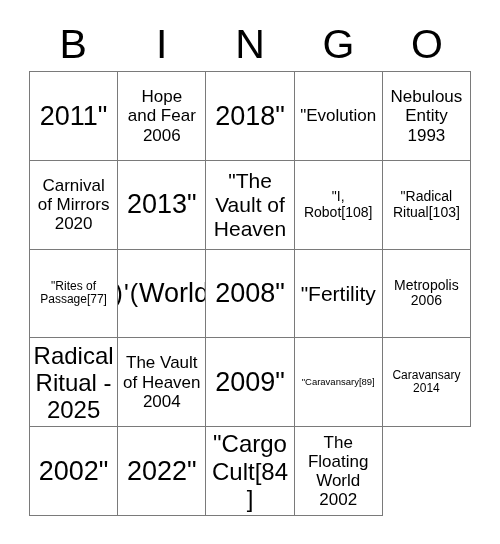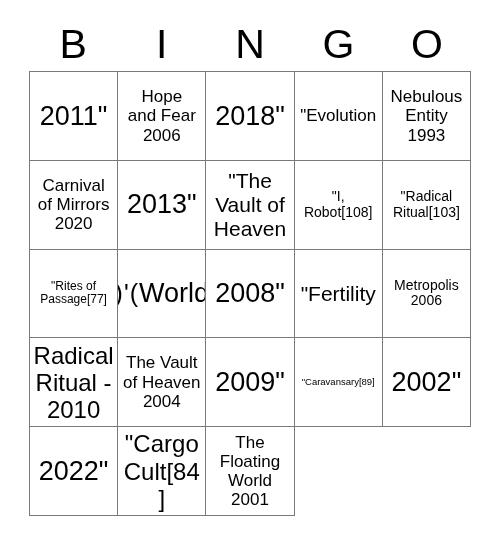--- a/index.html
+++ b/index.html
@@ -167,44 +167,48 @@
       <div class="cell fs-lg">
         <span class="cell-text">"Fertility</span>
       </div>
       <div class="cell fs-sm">
         <span class="cell-text">Metropolis
 2006</span>
       </div>
       <div class="cell fs-xl">
         <span class="cell-text">Radical
 Ritual -
-2010</span>
+2025</span>
       </div>
       <div class="cell fs-md">
         <span class="cell-text">The Vault
 of Heaven
 2004</span>
       </div>
       <div class="cell fs-xxl">
         <span class="cell-text">2009"</span>
       </div>
       <div class="cell fs-xxs">
         <span class="cell-text">"Caravansary[89]</span>
       </div>
+      <div class="cell fs-xs">
+        <span class="cell-text">Caravansary
+2014</span>
+      </div>
       <div class="cell fs-xxl">
         <span class="cell-text">2002"</span>
       </div>
       <div class="cell fs-xxl">
         <span class="cell-text">2022"</span>
       </div>
       <div class="cell fs-xl">
         <span class="cell-text">"Cargo
 Cult[84]</span>
       </div>
       <div class="cell fs-md">
         <span class="cell-text">The
 Floating
 World
-2001</span>
+2002</span>
       </div>
     </div>
 
 </div>
 
 </body></html>

